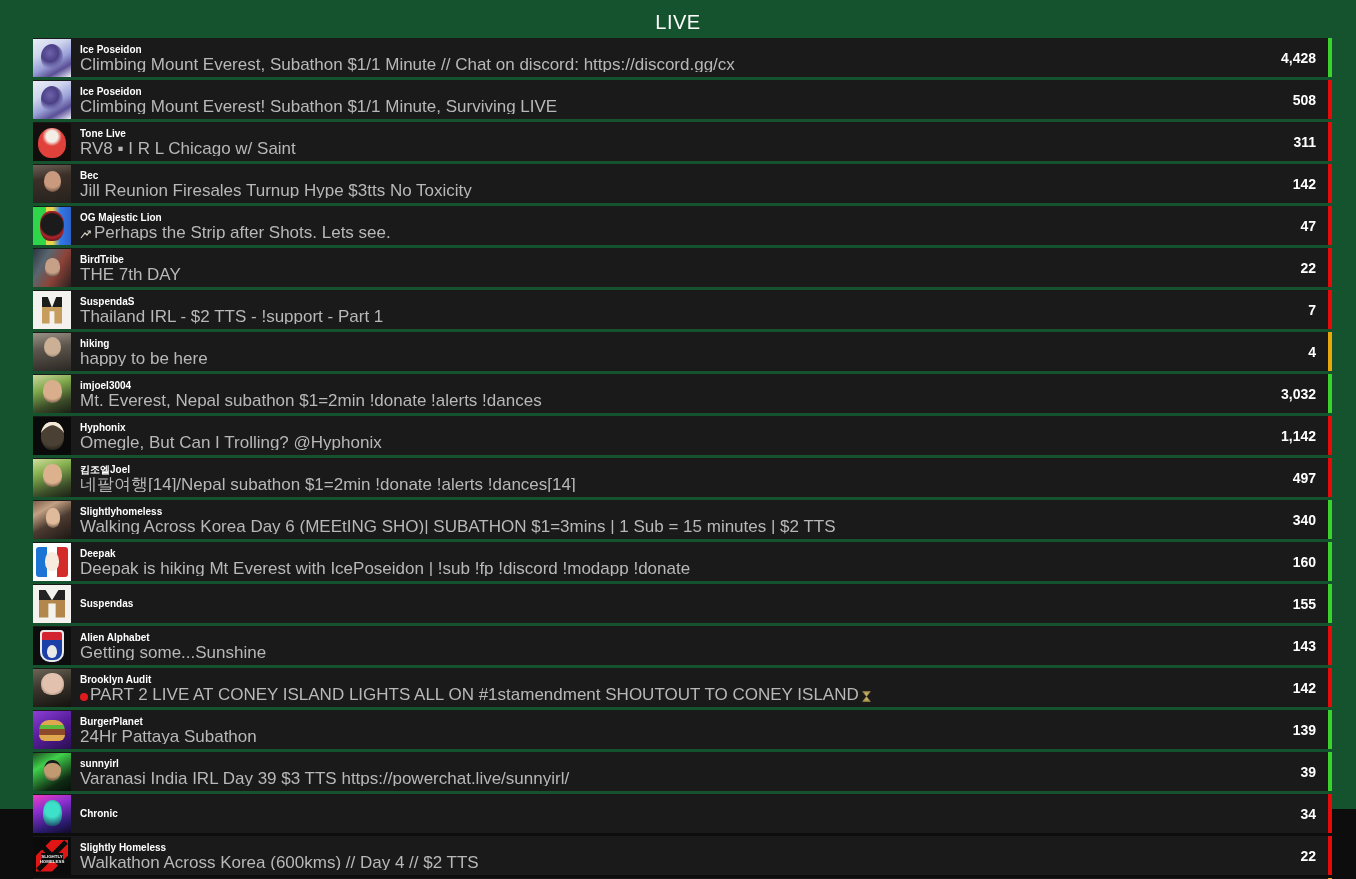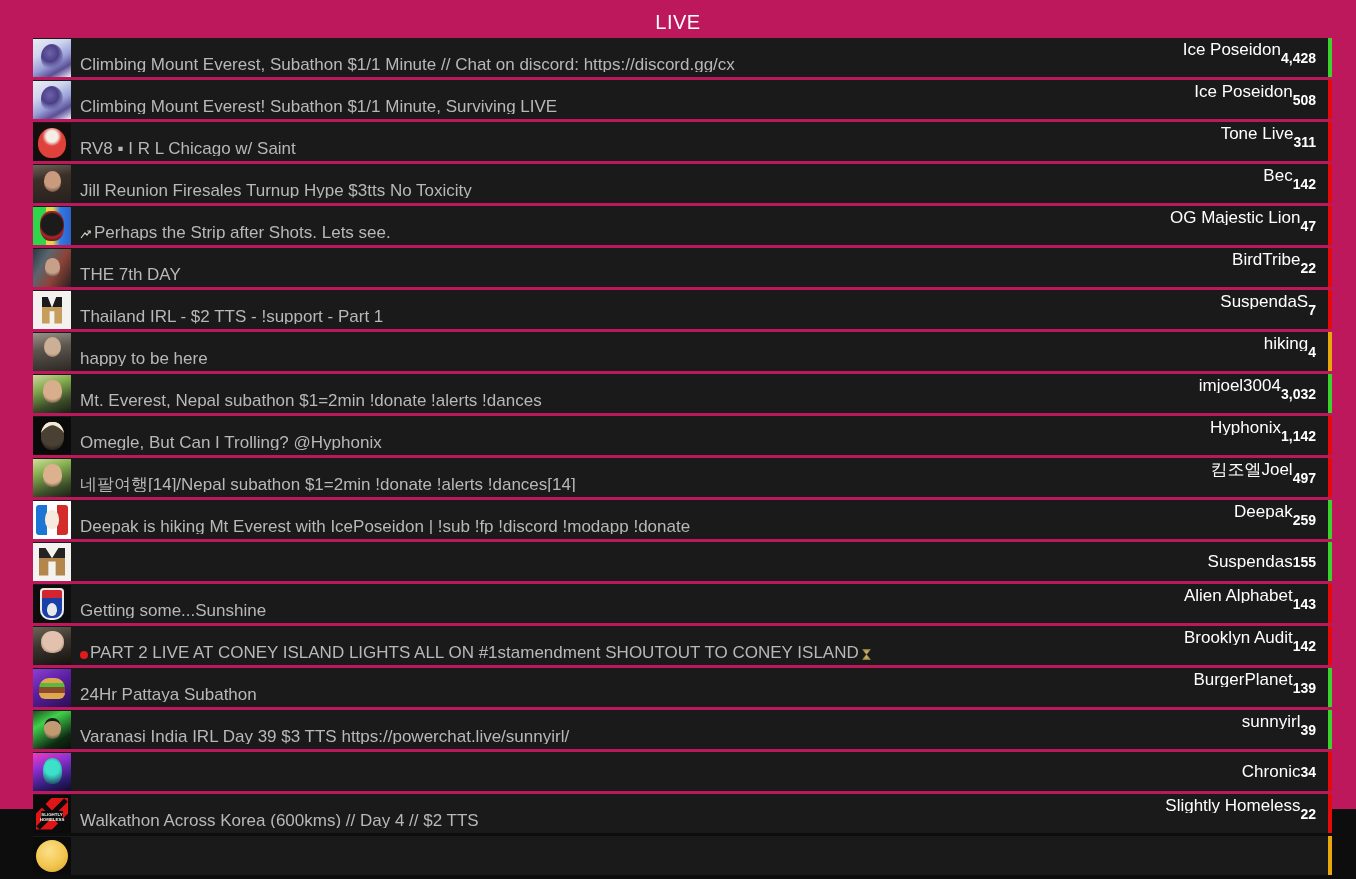--- a/index.html
+++ b/index.html
@@ -3,21 +3,21 @@
 <meta charset="utf-8">
 <style>
   * { box-sizing: border-box; margin: 0; padding: 0; }
   html, body {
     width: 1356px;
     height: 879px;
     background: #0d0d0d;
     font-family: "Liberation Sans", "DejaVu Sans", sans-serif;
     overflow: hidden;
   }
-  #app { width: 1356px; height: 809px; position: relative; background: #be185d; }
+  #app { width: 1356px; height: 809px; position: relative; background: #14532d; }
 
   .page-title {
     text-align: center;
     color: #ffffff;
     font-size: 20px;
     font-weight: 400;
     letter-spacing: 0.5px;
     padding-top: 11px;
     height: 38px;
     line-height: 22px;
@@ -52,27 +52,26 @@
     min-width: 0;
     padding-left: 9px;
     display: flex;
     flex-direction: column;
     justify-content: center;
     height: 38px;
   }
 
   .s-name {
     color: #ffffff;
-    font-size: 17px;
-    font-weight: normal;
+    font-size: 10px;
+    font-weight: bold;
     line-height: 14px;
     white-space: nowrap;
     overflow: hidden;
     text-overflow: ellipsis;
-    text-align: right;
   }
 
   .s-desc {
     color: #b8b8b8;
     font-size: 17px;
     font-weight: normal;
     line-height: 14px;
     white-space: nowrap;
     overflow: hidden;
     text-overflow: ellipsis;
@@ -285,28 +284,37 @@
       <div class="stream-row">
         <div class="avatar av-kim"></div>
         <div class="meta">
           <div class="s-name">킴조엘Joel</div>
           <div class="s-desc"><span>네팔여행[14]/Nepal subathon $1=2min !donate !alerts !dances[14]</span></div>
         </div>
         <div class="viewers">497</div>
         <div class="status-bar red"></div>
       </div>
       <div class="stream-row">
+        <div class="avatar av-slighthome"></div>
+        <div class="meta">
+          <div class="s-name">Slightlyhomeless</div>
+          <div class="s-desc"><span>Walking Across Korea Day 6 (MEEtING SHO)| SUBATHON $1=3mins | 1 Sub = 15 minutes | $2 TTS</span></div>
+        </div>
+        <div class="viewers">340</div>
+        <div class="status-bar green"></div>
+      </div>
+      <div class="stream-row">
         <div class="avatar av-deepak">
           <span class="mask"></span>
         </div>
         <div class="meta">
           <div class="s-name">Deepak</div>
           <div class="s-desc"><span>Deepak is hiking Mt Everest with IcePoseidon | !sub !fp !discord !modapp !donate</span></div>
         </div>
-        <div class="viewers">259</div>
+        <div class="viewers">160</div>
         <div class="status-bar green"></div>
       </div>
       <div class="stream-row">
         <div class="avatar av-suspendas"></div>
         <div class="meta">
           <div class="s-name">Suspendas</div>
         </div>
         <div class="viewers">155</div>
         <div class="status-bar green"></div>
       </div>

